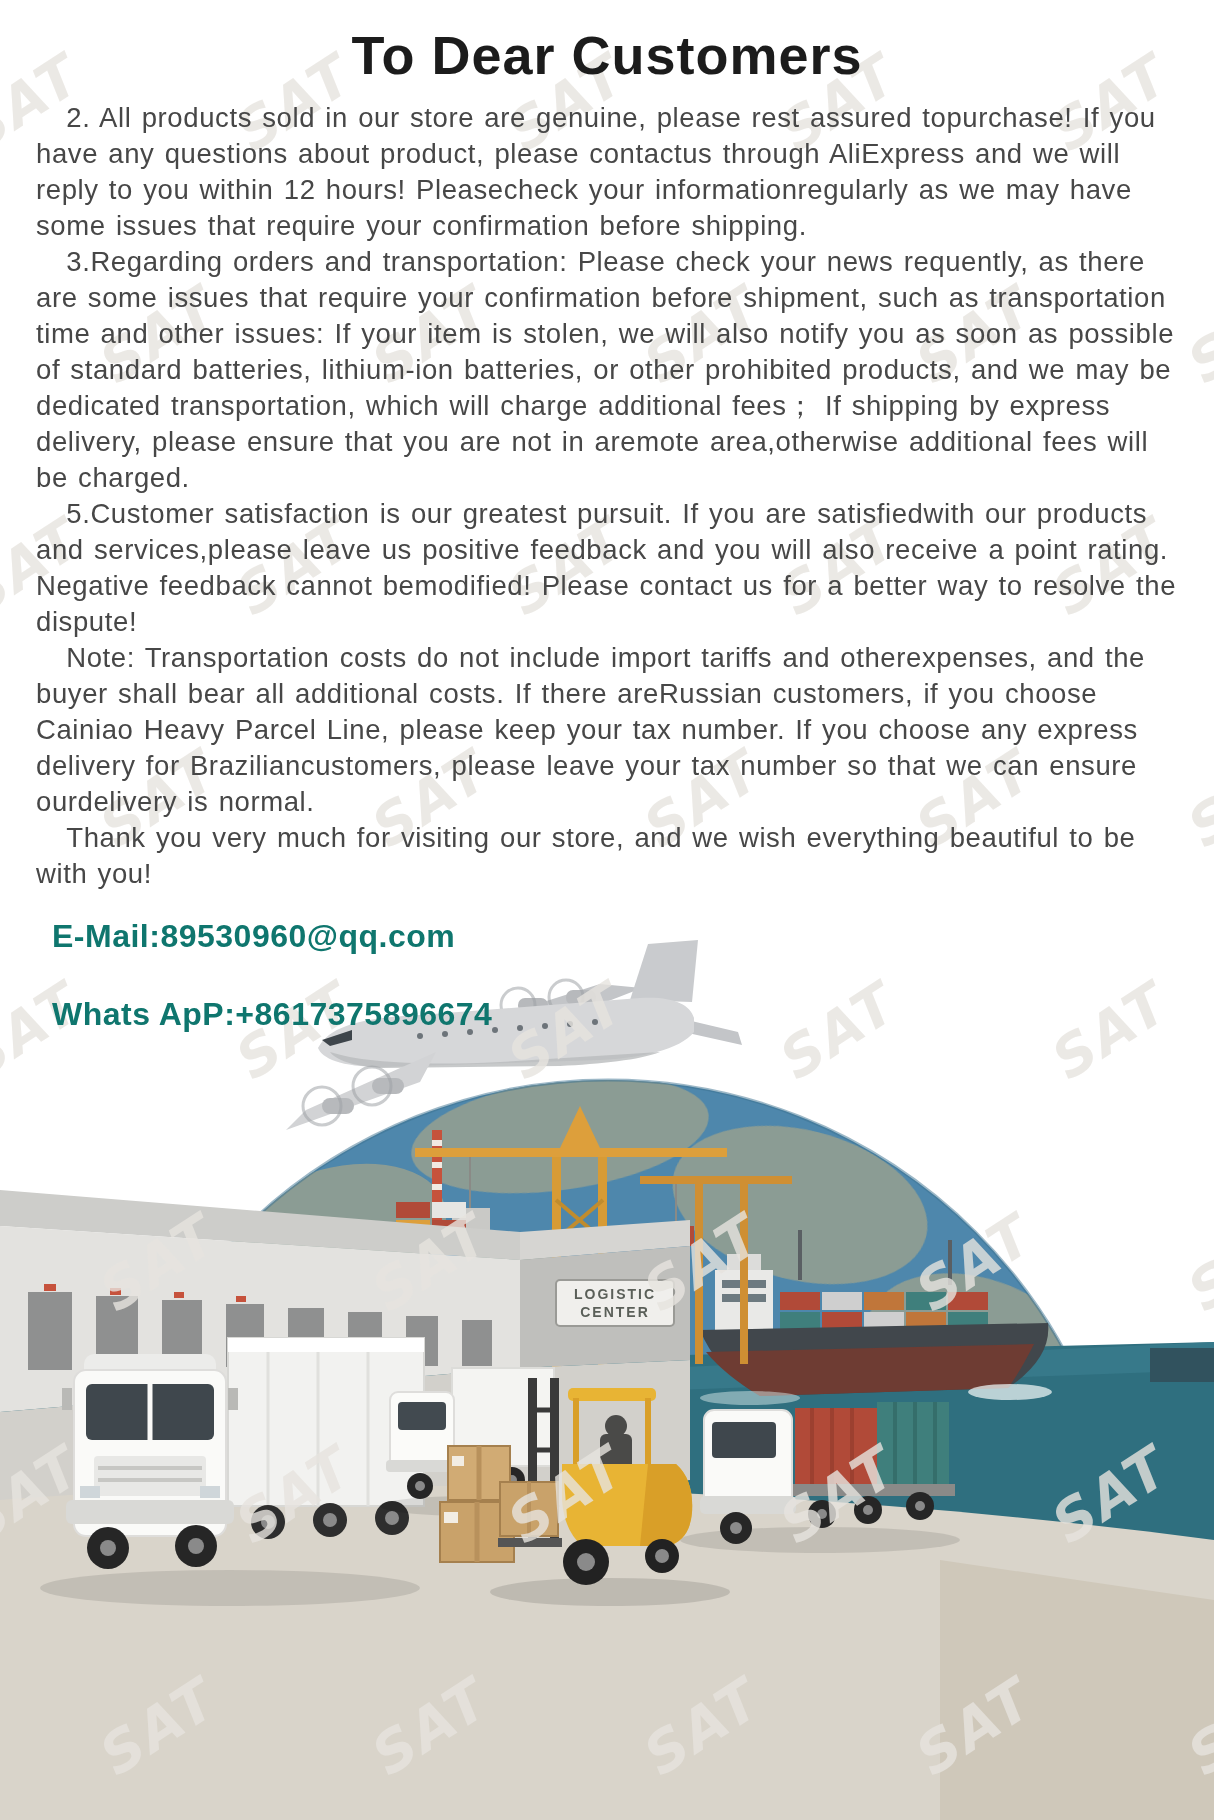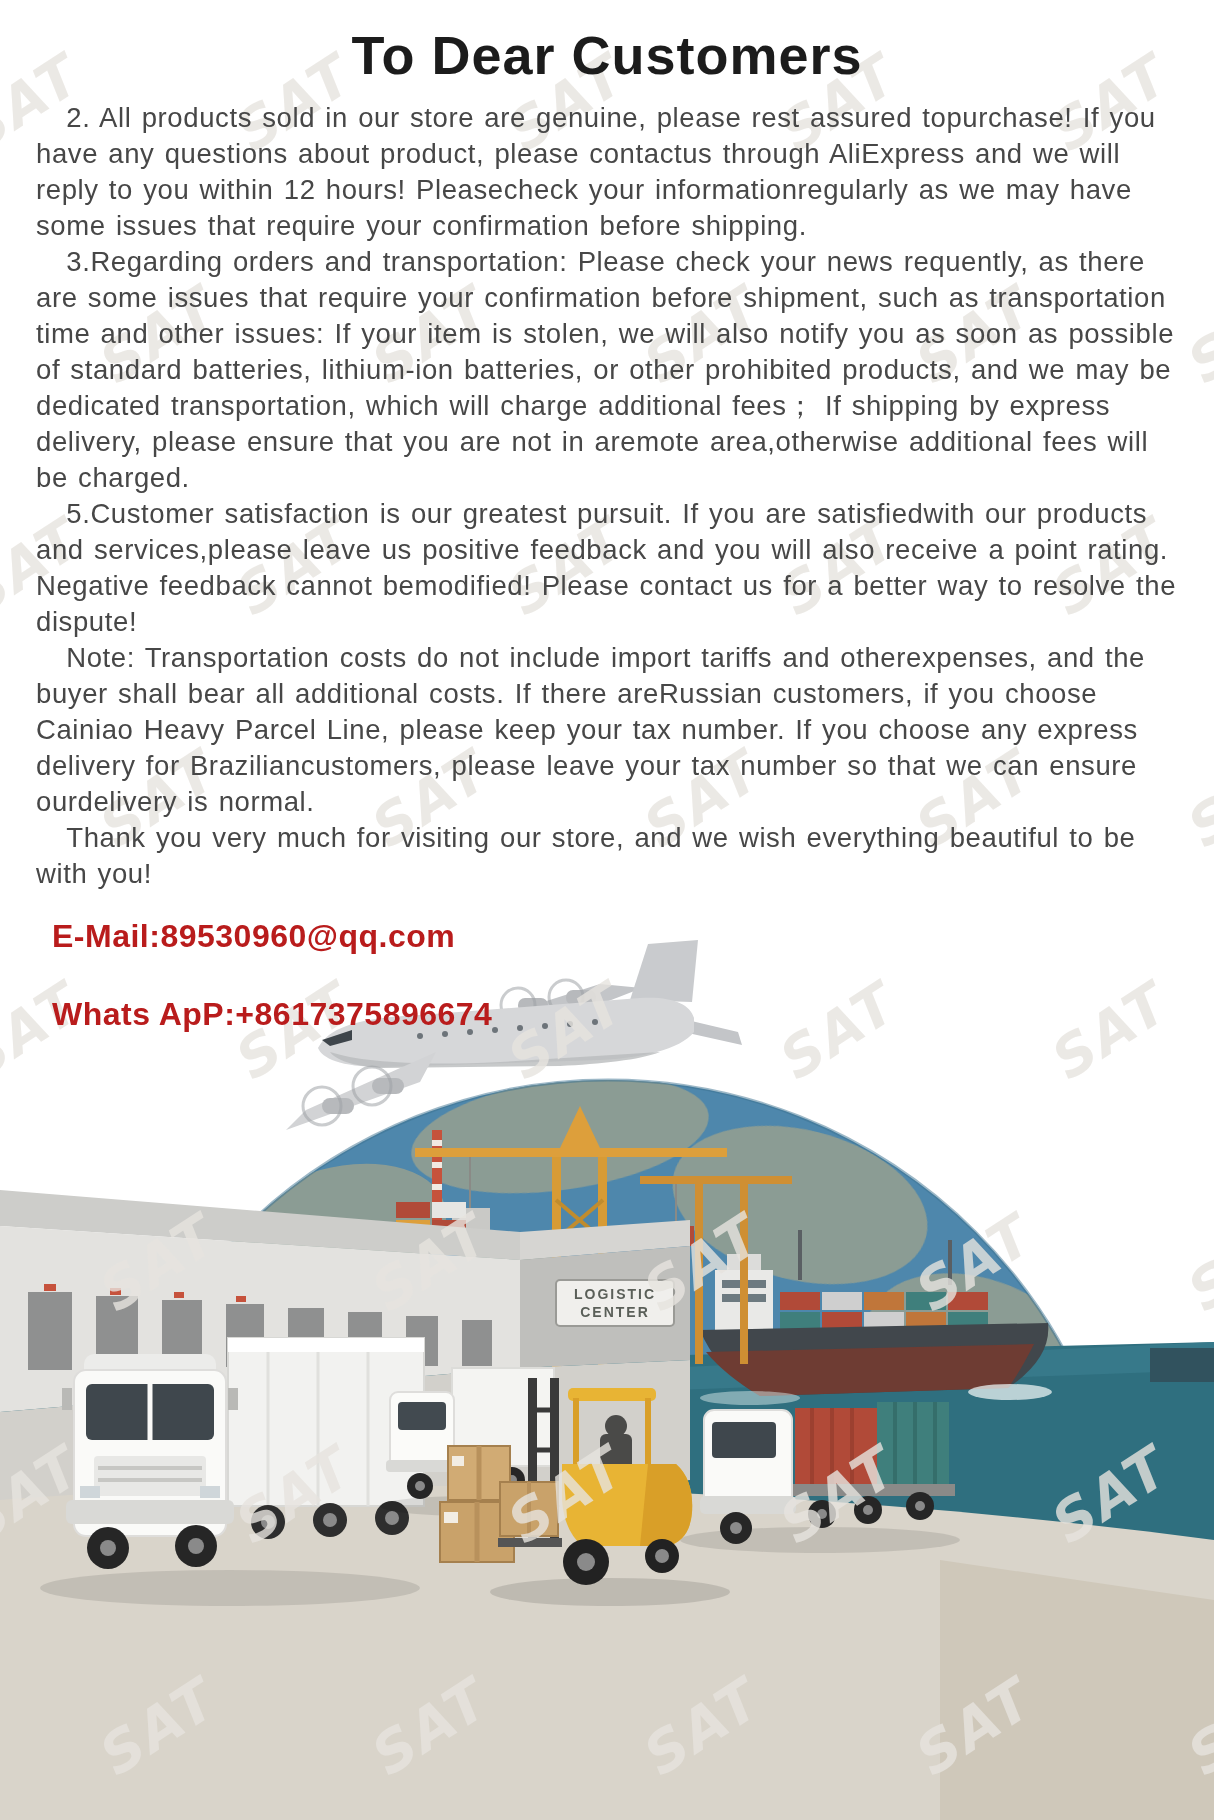--- a/index.html
+++ b/index.html
@@ -18,21 +18,21 @@
   h1.title{
     margin:0;padding-top:24px;text-align:center;
     font-size:54px;font-weight:700;color:#1c1c1c;letter-spacing:1px;
   }
   .body-text{padding:14px 36px 0 36px;}
   .body-text p{
     margin:0;font-size:27.5px;line-height:36px;color:#474747;
     letter-spacing:.6px;word-spacing:2px;text-indent:1.1em;font-weight:400;
   }
   .contact{margin:26px 0 0 52px;}
-  .contact p{margin:0;font-size:32px;font-weight:700;color:#b91c1c;letter-spacing:.5px;}
+  .contact p{margin:0;font-size:32px;font-weight:700;color:#0f766e;letter-spacing:.5px;}
   .contact p + p{margin-top:41px;}
   .illustration{position:absolute;left:0;bottom:0;z-index:0;display:block;}
 </style>
 </head>
 <body>
 
 <div class="page">
 
   <div class="wm-layer">
       <span class="wm" style="left: -40px; top: 70px;">SAT</span>

